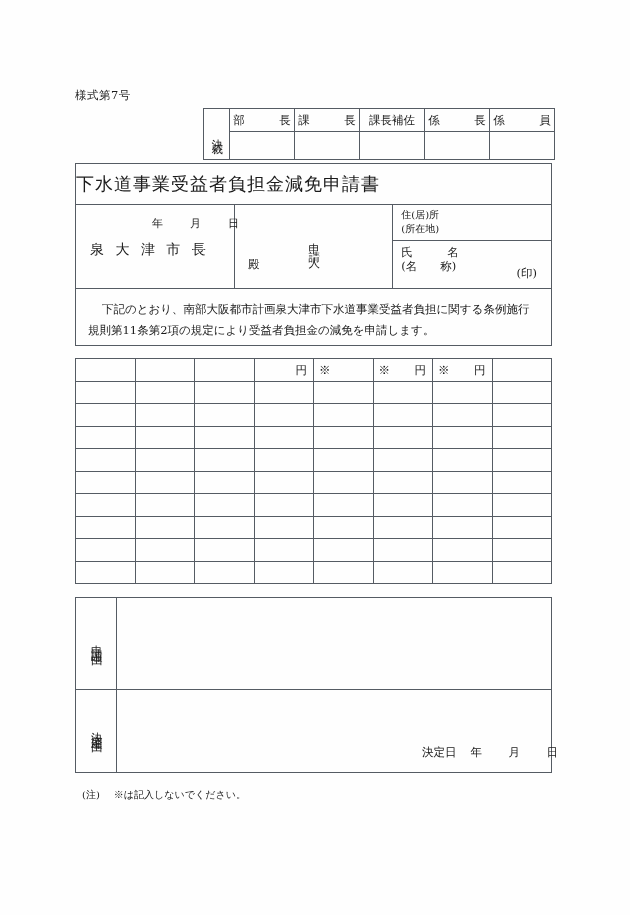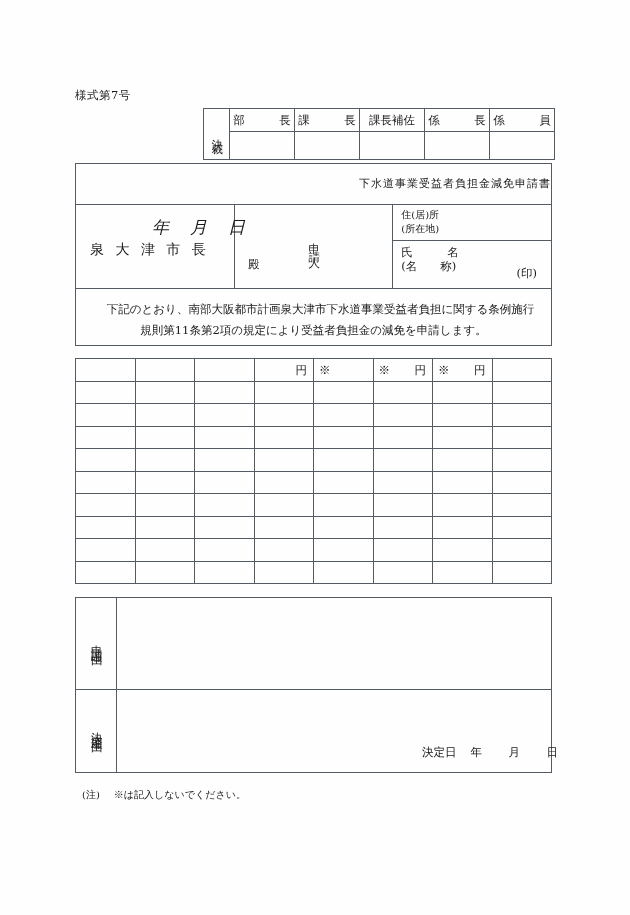--- a/index.html
+++ b/index.html
@@ -87,38 +87,37 @@
     left: 75px;
     top: 163px;
     width: 477px;
   }
   .mainbox > table {
     width: 477px;
   }
 
   .title-cell {
     height: 40px;
-    text-align: right;
-    font-size: 11px;
+    text-align: left;
+    font-size: 18px;
     letter-spacing: 1px;
   }
 
   
   .applicant-left {
     width: 215px;
     height: 75px;
     position: relative;
   }
   .date-line {
     position: absolute;
     left: 76px;
     top: 12px;
-    font-size: 17px;
+    font-size: 11px;
     white-space: nowrap;
-    font-style: italic;
   }
   .date-line .g { display: inline-block; width: 38px; }
   .mayor {
     position: absolute;
     left: 14px;
     top: 36px;
     font-size: 14px;
     letter-spacing: 3.5px;
     white-space: nowrap;
   }
@@ -162,21 +161,20 @@
     bottom: 8px;
     font-size: 11.5px;
   }
 
   
   .statement-cell {
     height: 50px;
     padding: 6px 12px 0 12px !important;
     font-size: 11.5px;
     line-height: 1.85;
-    text-align: center;
   }
   .statement-cell .l1 { text-indent: 14px; }
 
   
   .datatable {
     position: absolute;
     left: 75px;
     top: 358px;
     width: 477px;
   }

